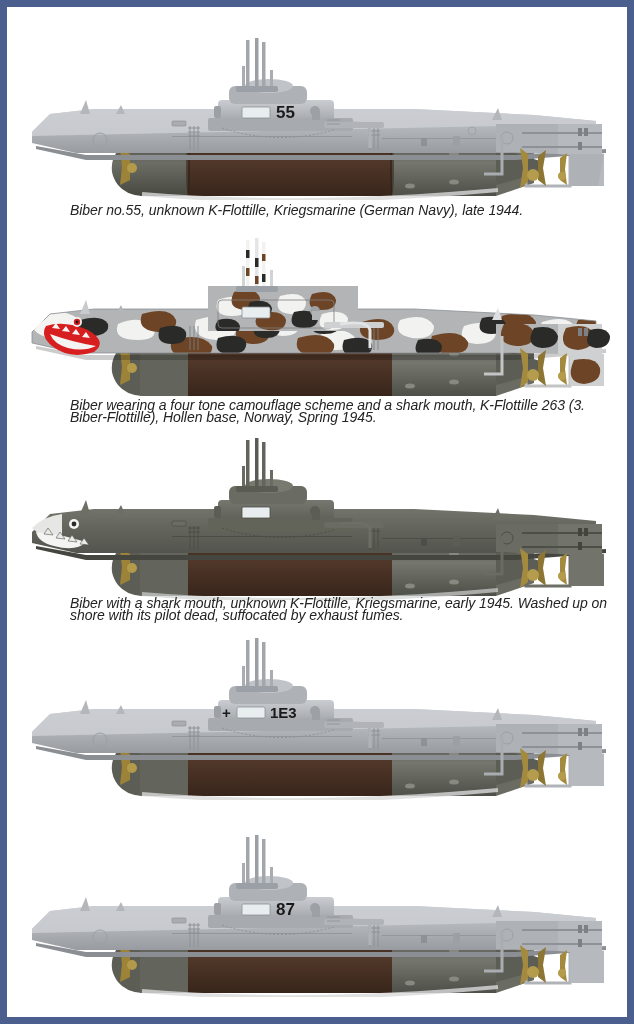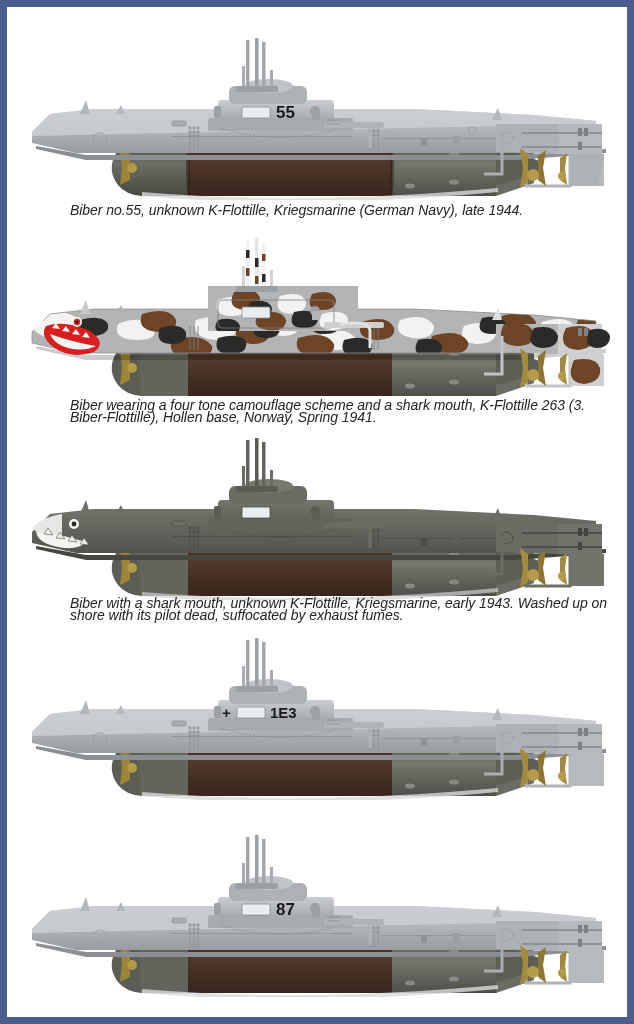--- a/index.html
+++ b/index.html
@@ -359,21 +359,21 @@
             <g>
               <path d="M506 126 l-8 -6 l3 20 l-3 20 l8 -6 z" fill="#a48a3e"></path>
               <path d="M516 128 l8 -6 l-3 18 l3 18 l-8 -6 z" fill="#8d7533"></path>
               <circle cx="511" cy="147" r="6" fill="#b59c4c"></circle>
               <path d="M538 130 l7 -5 l-2 16 l2 16 l-7 -5 z" fill="#a48a3e"></path>
               <circle cx="540" cy="148" r="4" fill="#b59c4c"></circle>
             </g>
           </g>
         </svg>
       </div>
-      <div class="caption" style="top:171px">Biber wearing a four tone camouflage scheme and a shark mouth, K-Flottille 263 (3. Biber-Flottille), Hollen base, Norway, Spring 1941.</div>
+      <div class="caption" style="top:171px">Biber wearing a four tone camouflage scheme and a shark mouth, K-Flottille 263 (3. Biber-Flottille), Hollen base, Norway, Spring 1945.</div>
     </div>
 
     <div class="profile-block" style="top:406px">
       <div class="art">
         <svg viewBox="0 0 620 172" width="620" height="172" xmlns="http://www.w3.org/2000/svg">
           <defs>
             <linearGradient id="g3deck" x1="0" y1="0" x2="0" y2="1">
               <stop offset="0" stop-color="#72736a"></stop>
                 <stop offset="0.45" stop-color="#63645c"></stop>
                 <stop offset="1" stop-color="#53544d"></stop>
@@ -477,21 +477,21 @@
               <path d="M506 126 l-8 -6 l3 20 l-3 20 l8 -6 z" fill="#a48a3e"></path>
               <path d="M516 128 l8 -6 l-3 18 l3 18 l-8 -6 z" fill="#8d7533"></path>
               <circle cx="511" cy="147" r="6" fill="#b59c4c"></circle>
               <path d="M538 130 l7 -5 l-2 16 l2 16 l-7 -5 z" fill="#a48a3e"></path>
               <circle cx="540" cy="148" r="4" fill="#b59c4c"></circle>
             </g>
             <path d="M120 166 q160 14 356 -4" fill="none" stroke="#d0d1d2" stroke-width="4" opacity="0.7"></path>
           </g>
         </svg>
       </div>
-      <div class="caption" style="top:169px">Biber with a shark mouth, unknown K-Flottille, Kriegsmarine, early 1943. Washed up on shore with its pilot dead, suffocated by exhaust fumes.</div>
+      <div class="caption" style="top:169px">Biber with a shark mouth, unknown K-Flottille, Kriegsmarine, early 1945. Washed up on shore with its pilot dead, suffocated by exhaust fumes.</div>
     </div>
 
     <div class="profile-block" style="top:606px">
       <div class="art">
         <svg viewBox="0 0 620 172" width="620" height="172" xmlns="http://www.w3.org/2000/svg">
           <defs>
             <linearGradient id="g4deck" x1="0" y1="0" x2="0" y2="1">
               <stop offset="0" stop-color="#c6c9cd"></stop>
                 <stop offset="0.45" stop-color="#b2b6ba"></stop>
                 <stop offset="1" stop-color="#989ca1"></stop>

